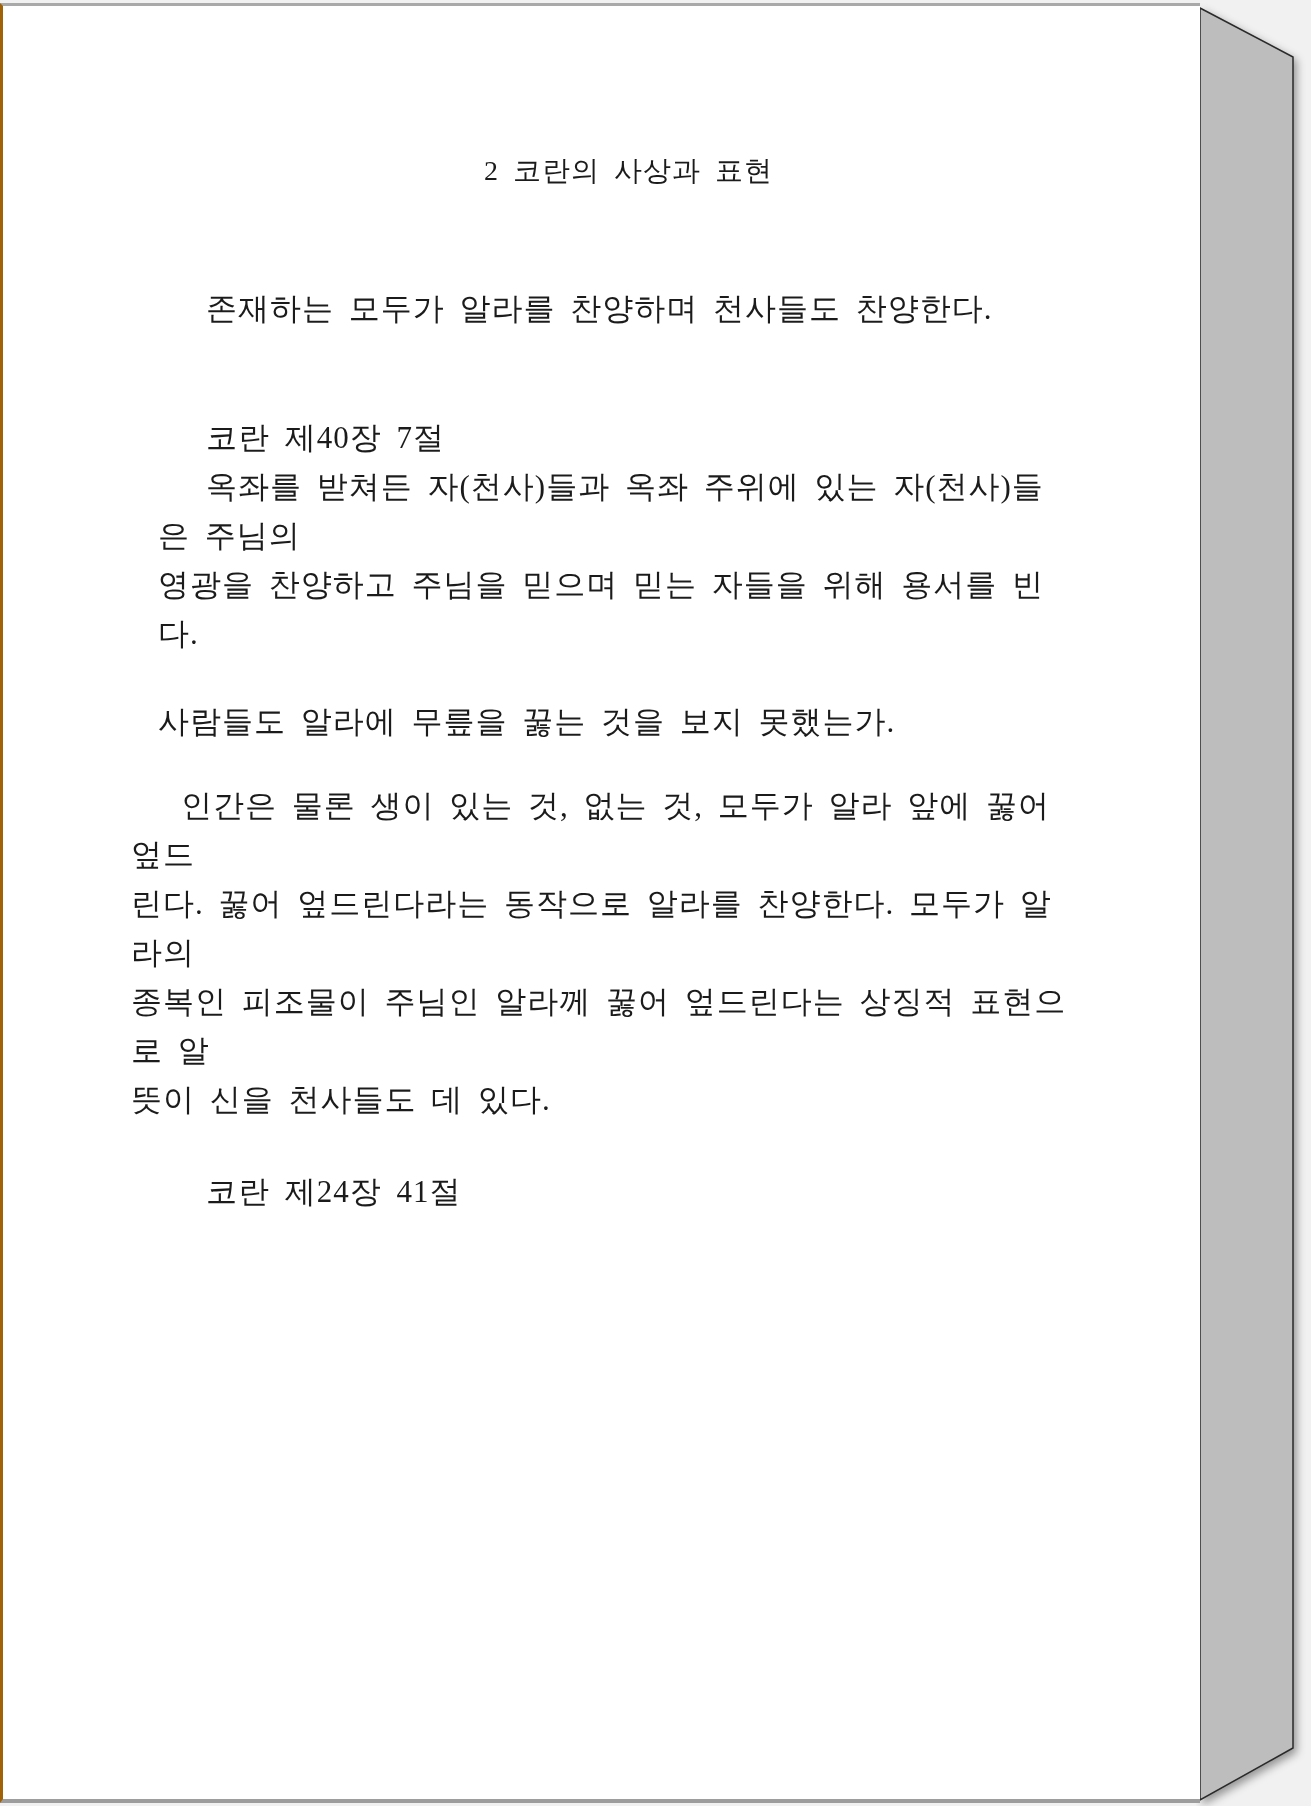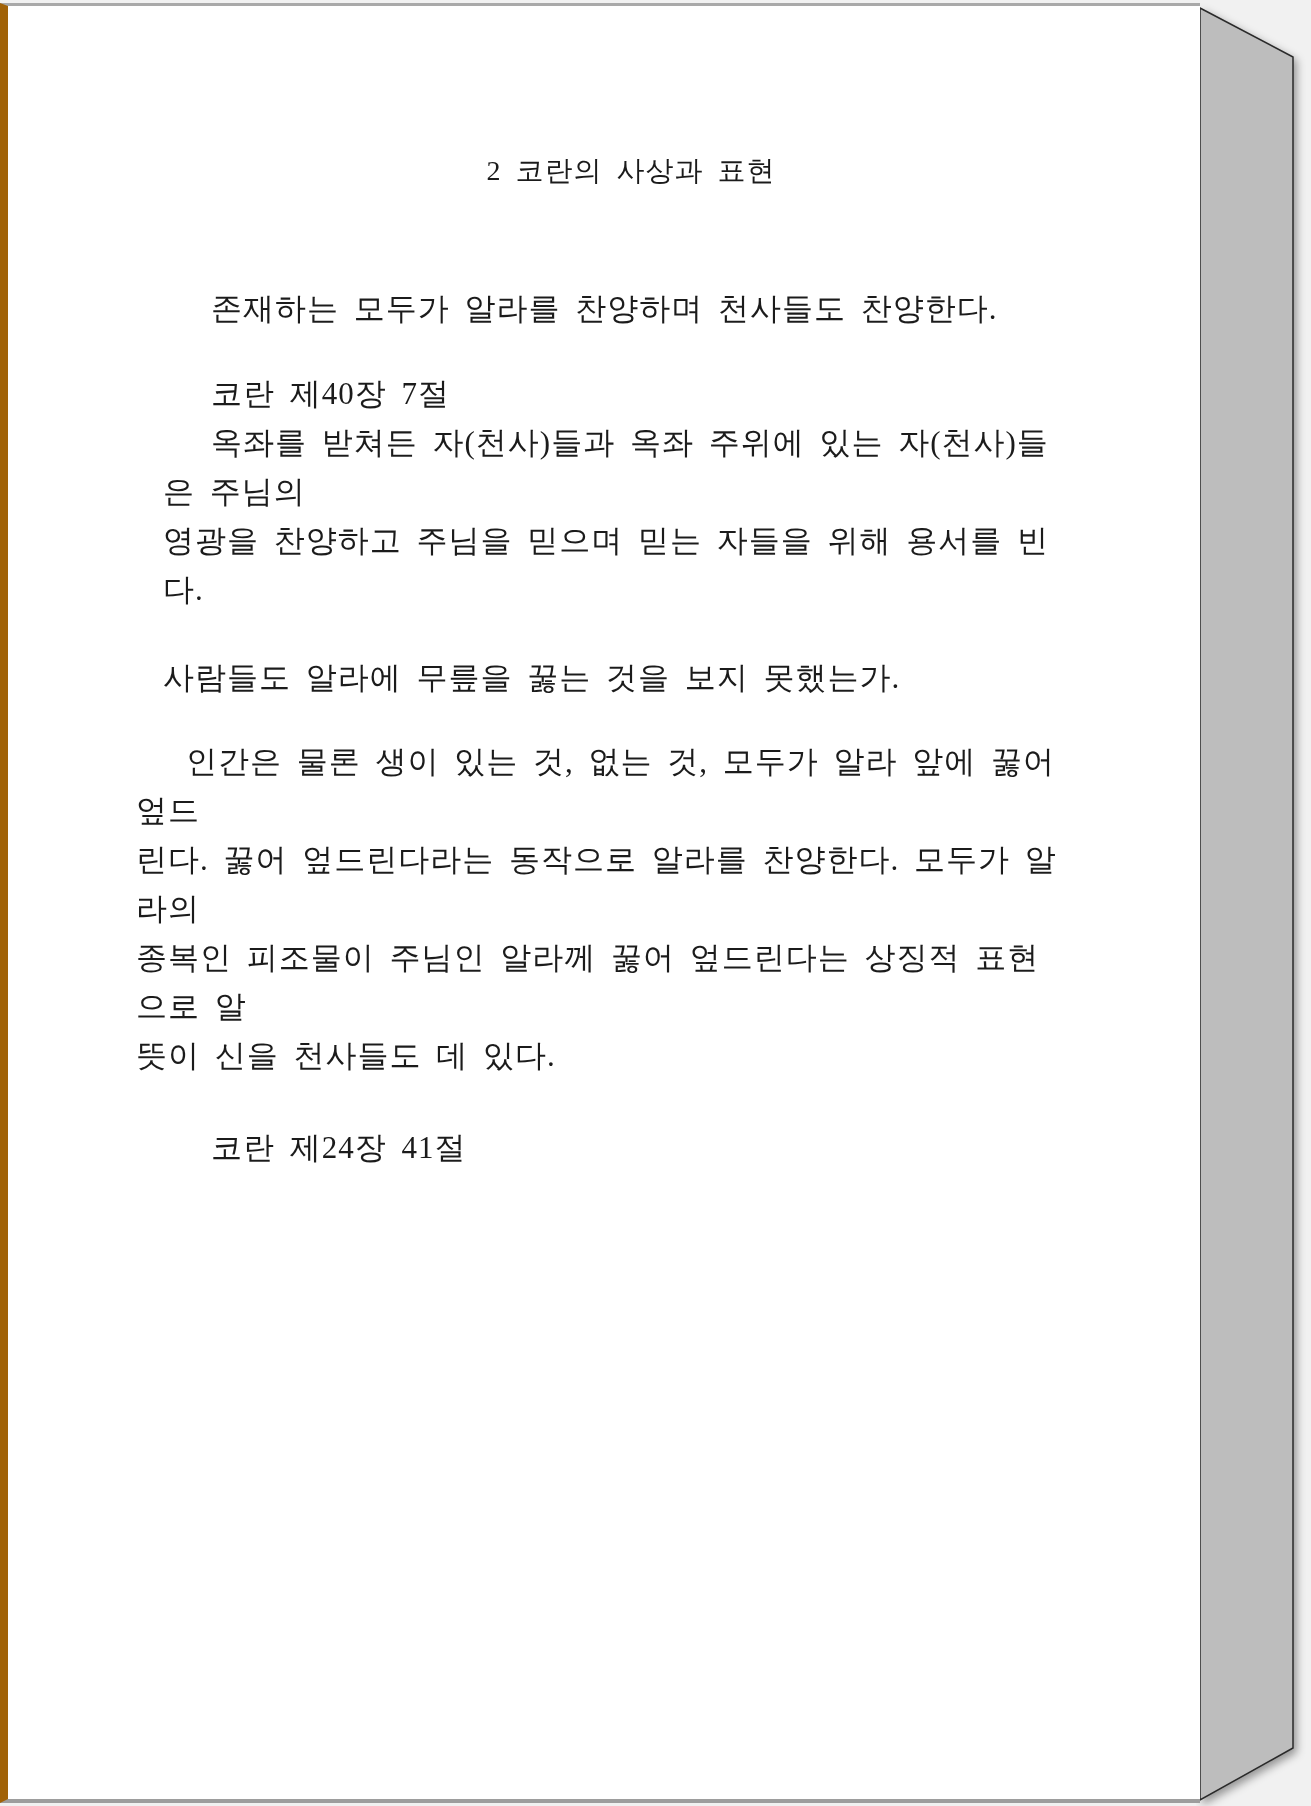--- a/index.html
+++ b/index.html
@@ -18,21 +18,21 @@
   
   .book-page {
     position: absolute;
     left: 0;
     top: 3px;
     width: 1200px;
     height: 1800px;
     box-sizing: border-box;
     background: #ffffff;
     border-top: 3px solid #a9a9a9;
-    border-left: 8px solid #a16207;
+    border-left: 3px solid #a16207;
     border-bottom: 4px solid #9d9d9d;
     color: #1b1b1b;
   }
   
   .spine-svg {
     position: absolute;
     left: 1196px;
     top: 0;
     width: 115px;
     height: 1806px;
@@ -62,21 +62,21 @@
     margin-left: 27px;
     text-indent: 48px;
   }
   .verse-block .verse-title,
   .verse-block .verse-line-first {
     text-indent: 48px;
   }
   .verse-block {
     margin-left: 27px;
   }
-  .vb1 { margin-top: 36px; }
+  .vb1 { margin-top: 80px; }
   .vb2 { margin-top: 39px; }
   .vb3 { margin-top: 43px; }
   .para {}
   .para .p-line-first { text-indent: 50px; }
   .pr1 { margin-top: 56px; }
   .pr2 { margin-top: 35px; }
   sup.fn-ref {
     font-size: 19px;
     line-height: 0;
     position: relative;

